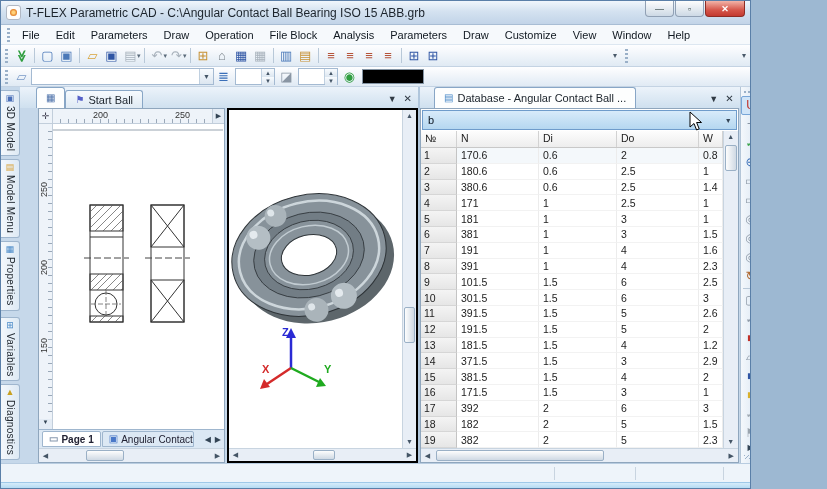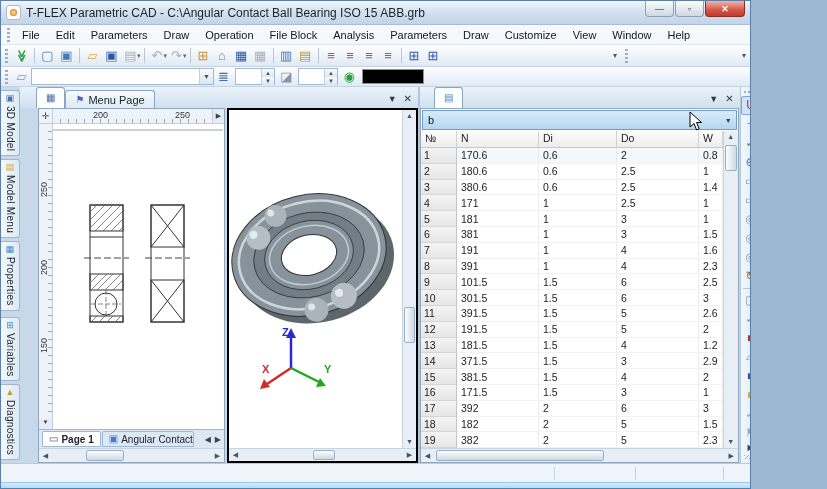--- a/index.html
+++ b/index.html
@@ -309,21 +309,21 @@
       <div class="strip-arrow" data-name="strip-expand-icon">›</div>
     </div>
 
     <div class="doc-group" data-name="drawing-document-group">
       <div class="tabbar" data-name="document-tab-bar">
         <div class="dtab active" data-name="tab-drawing-document">
           <span class="dticon" data-name="drawing-document-icon" style="color:#4a6fa8;">▦</span>
         </div>
         <div class="dtab" data-name="tab-start-page">
           <span class="dticon" data-name="start-page-flag-icon" style="color:#5560c8;">⚑</span>
-          <span data-name="tab-label">Menu Page</span>
+          <span data-name="tab-label">Start Ball</span>
         </div>
         <div class="tabbar-ctl">
           <span class="tc" data-name="tab-list-chevron-icon">▼</span>
           <span class="tc" data-name="close-tab-icon" style="font-size:10px;">✕</span>
         </div>
       </div>
 
       <div class="doc-content">
 
         <div class="view2d" data-name="drawing-2d-view">
@@ -475,20 +475,21 @@
             <span class="sbtn" data-name="scroll-right-icon">▶</span>
           </div>
         </div>
       </div>
     </div>
 
     <div class="db-group" data-name="database-window-group">
       <div class="tabbar" data-name="database-tab-bar" style="padding-left:14px;">
         <div class="dtab active" data-name="tab-database">
           <span class="dticon" data-name="database-document-icon" style="color:#4a8ac8;">▤</span>
+          <span data-name="tab-label">Database - Angular Contact Ball ...</span>
         </div>
         <div class="tabbar-ctl">
           <span class="tc" data-name="tab-list-chevron-icon">▼</span>
           <span class="tc" data-name="close-tab-icon" style="font-size:10px;">✕</span>
         </div>
       </div>
       <div class="dbbody" data-name="database-panel">
         <div class="dbcombo" data-name="database-selector-combobox">
           <span class="cval" data-name="database-selector-value">b</span>
           <span class="cdd" data-name="chevron-down-icon">▼</span>

